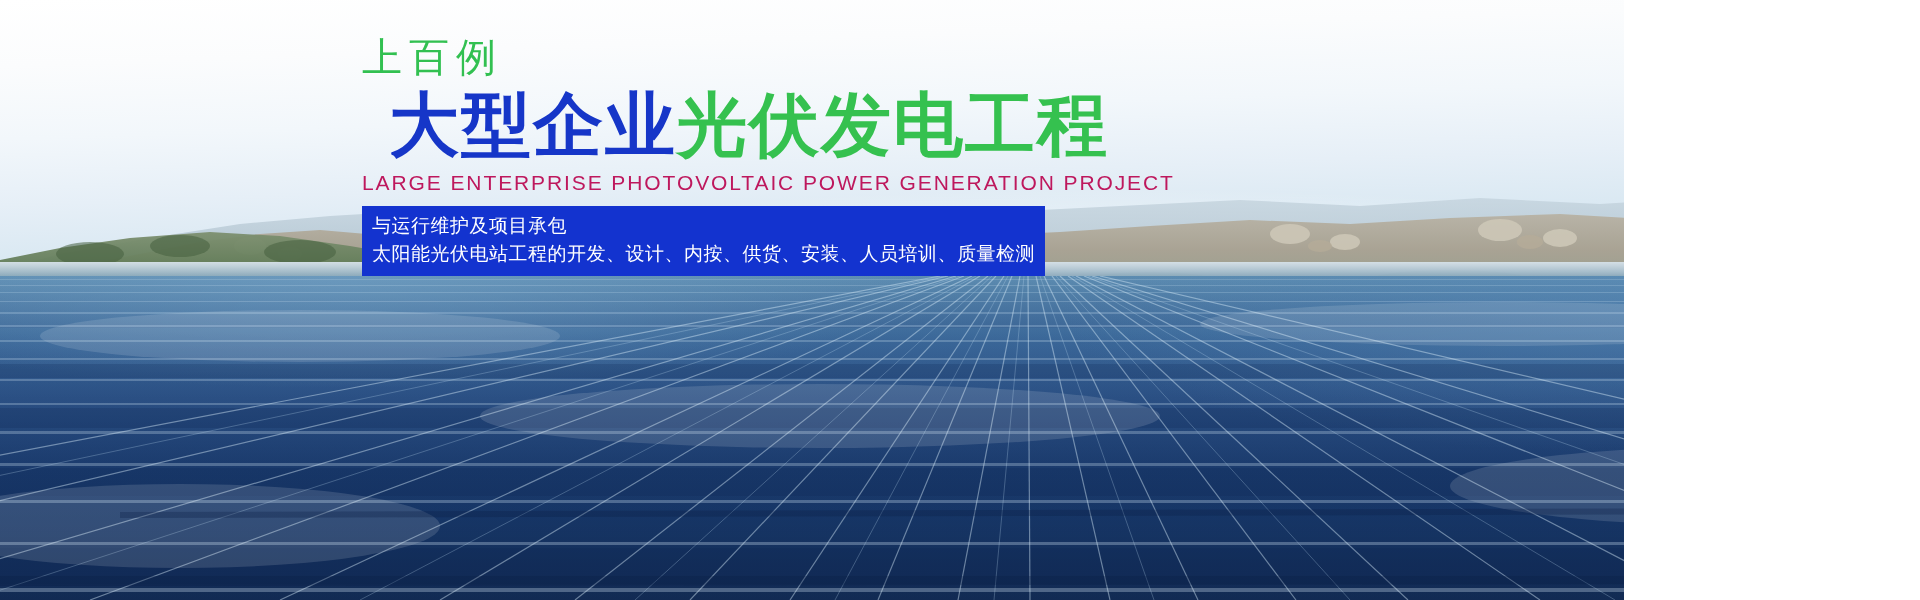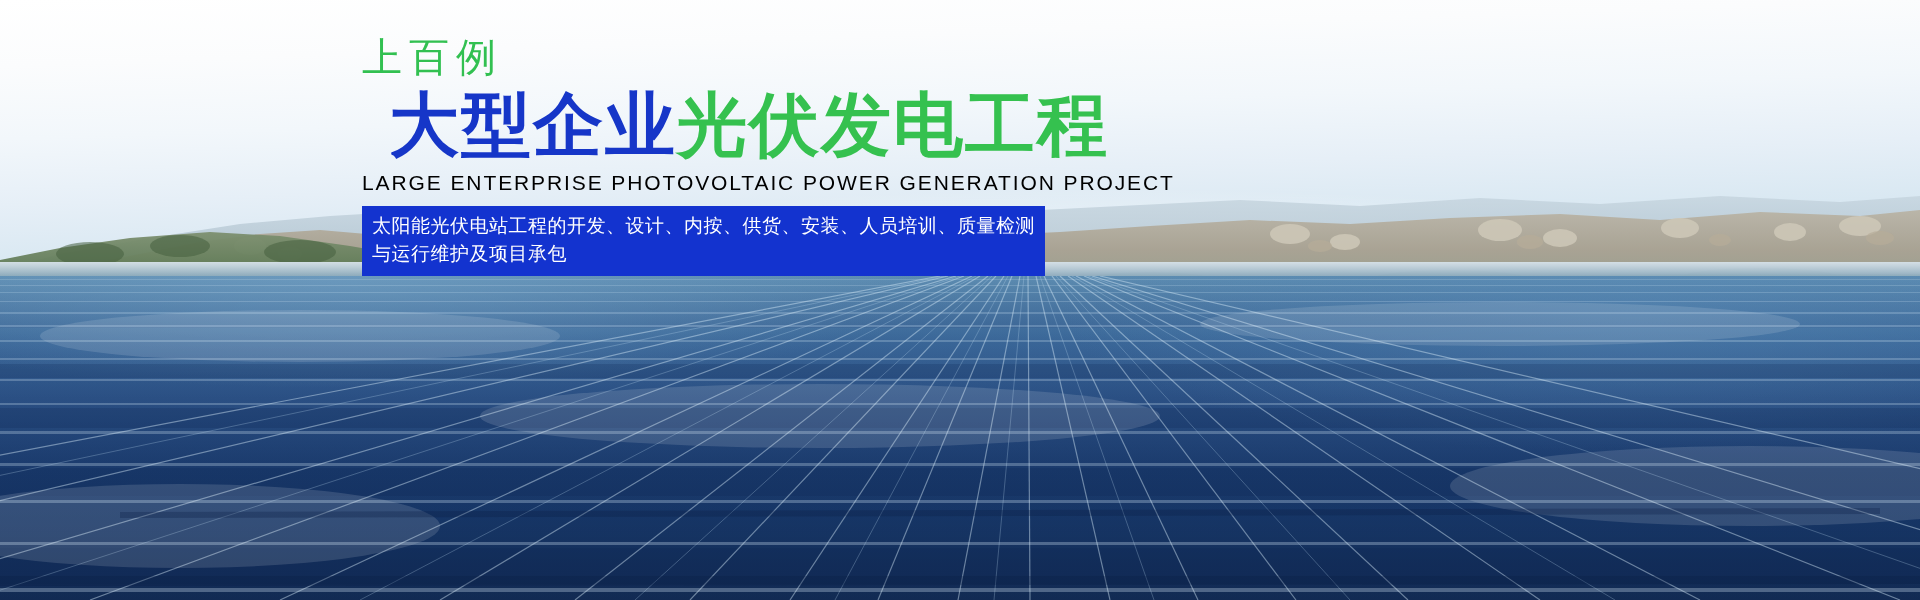--- a/index.html
+++ b/index.html
@@ -1,20 +1,20 @@
 <!DOCTYPE html>
 <html><head>
 <meta charset="utf-8">
 <style>
   html,body{margin:0;padding:0;background:#fff;}
   body{font-family:"Liberation Sans","DejaVu Sans",sans-serif;}
 
   #banner{
     position:relative;
-    width:1920px;height:600px;
+    width:1624px;height:600px;
     overflow:hidden;
     background:#dfeaf2;
   }
 
   
   .sky{
     position:absolute;left:0;top:0;width:1920px;height:300px;
     background:linear-gradient(178deg,#ffffff 0%,#fbfcfd 18%,#f2f7fb 38%,#e6eff7 56%,#d9e8f2 72%,#cfe0ed 86%,#c8dbe9 100%);
   }
   .sky-haze{
@@ -69,21 +69,21 @@
     margin-top:6px;
     font-size:70px;line-height:78px;letter-spacing:2px;
     font-weight:700;white-space:nowrap;margin-left:27px;
   }
   .headline .b{color:#1636c8;}
   .headline .g{color:#35c14f;}
 
   .sub-en{
     margin-top:6px;
     font-size:21px;line-height:26px;letter-spacing:1.9px;
-    color:#000000;font-weight:500;white-space:nowrap;
+    color:#be185d;font-weight:500;white-space:nowrap;
   }
 
   .descbox{
     margin-top:10px;
     display:inline-block;
     background:#1333cf;
     color:#ffffff;
     padding:6px 10px 8px 10px;
     max-width:735px;
   }
@@ -240,18 +240,18 @@
 
     <div class="kicker">上百例</div>
 
     <div class="headline">
       <span class="b">大型企业</span><span class="g">光伏发电工程</span>
     </div>
 
     <div class="sub-en">LARGE ENTERPRISE PHOTOVOLTAIC POWER GENERATION PROJECT</div>
 
     <div class="descbox">
+      <div class="ln">与运行维护及项目承包</div>
       <div class="ln">太阳能光伏电站工程的开发、设计、内按、供货、安装、人员培训、质量检测</div>
-      <div class="ln">与运行维护及项目承包</div>
     </div>
 
   </div>
 </div>
 
 </body></html>

